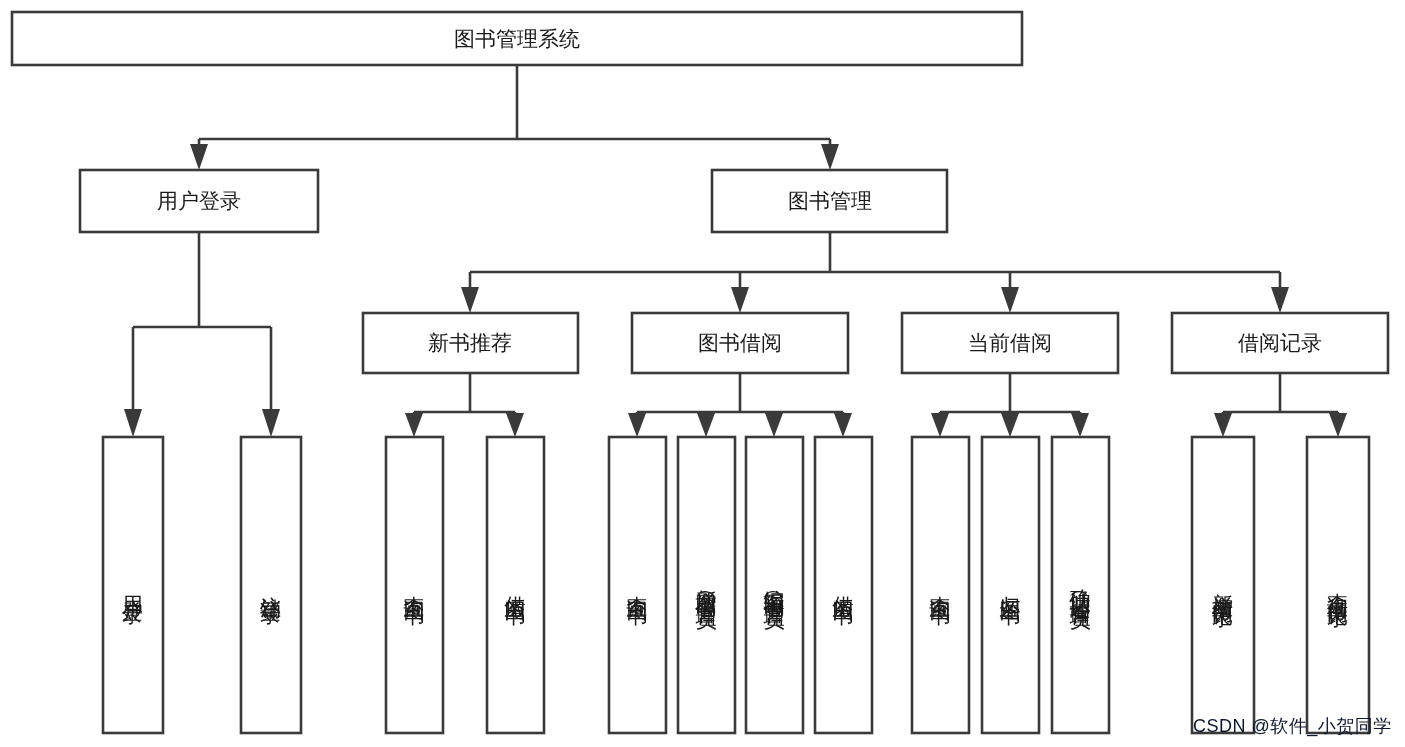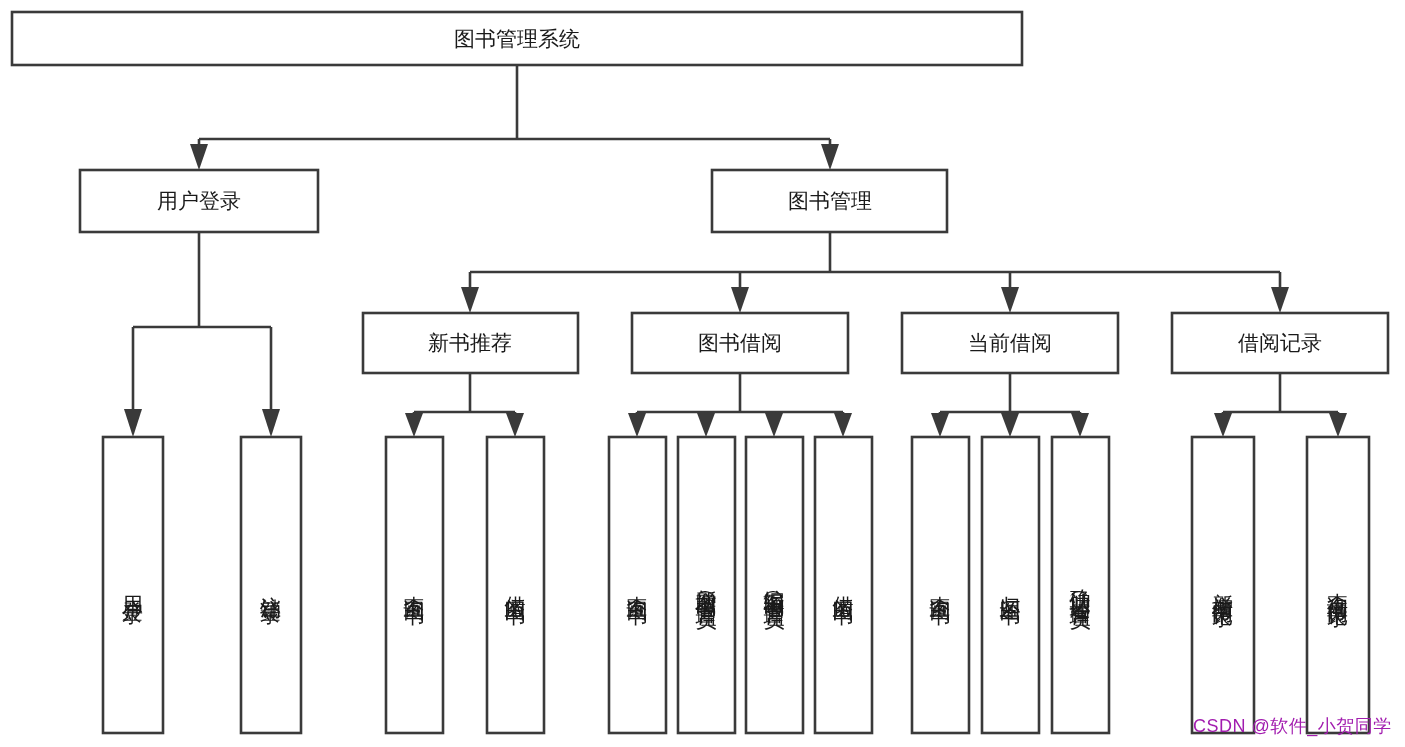--- a/index.html
+++ b/index.html
@@ -62,21 +62,21 @@
     justify-content: center;
     text-align: center;
     white-space: nowrap;
     pointer-events: none;
     user-select: none;
   }
   .watermark {
     position: absolute;
     font-family: "Liberation Sans", "DejaVu Sans", sans-serif;
     font-size: 18px;
-    color: #a21caf;
+    color: #0f172a;
     white-space: nowrap;
     letter-spacing: 0.5px;
   }
 </style>
 </head>
 <body>
 
 <div id="diagram-root">
 
   <svg id="diagram-svg" viewBox="0 0 1405 747">

